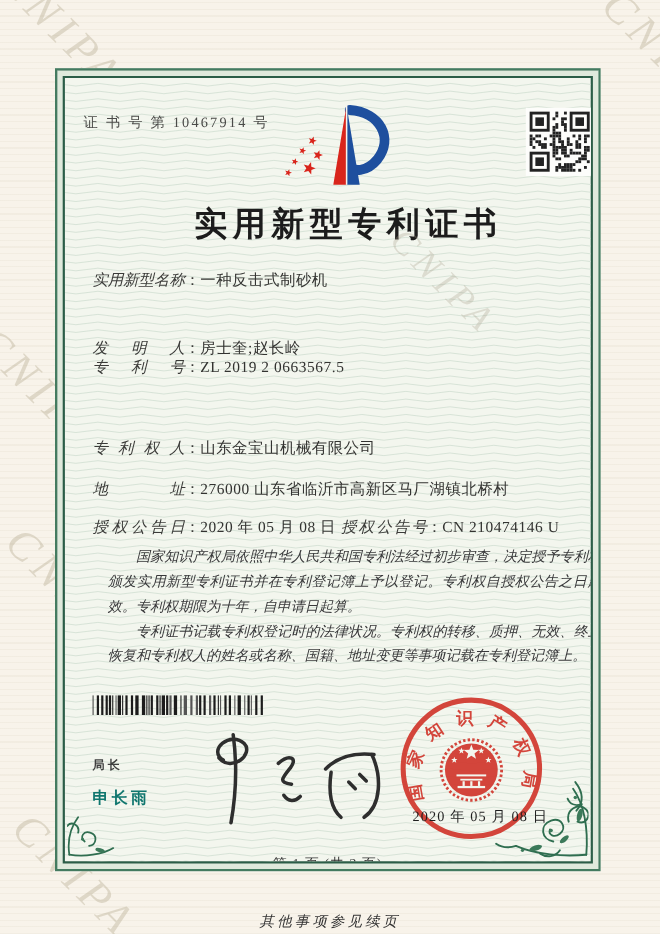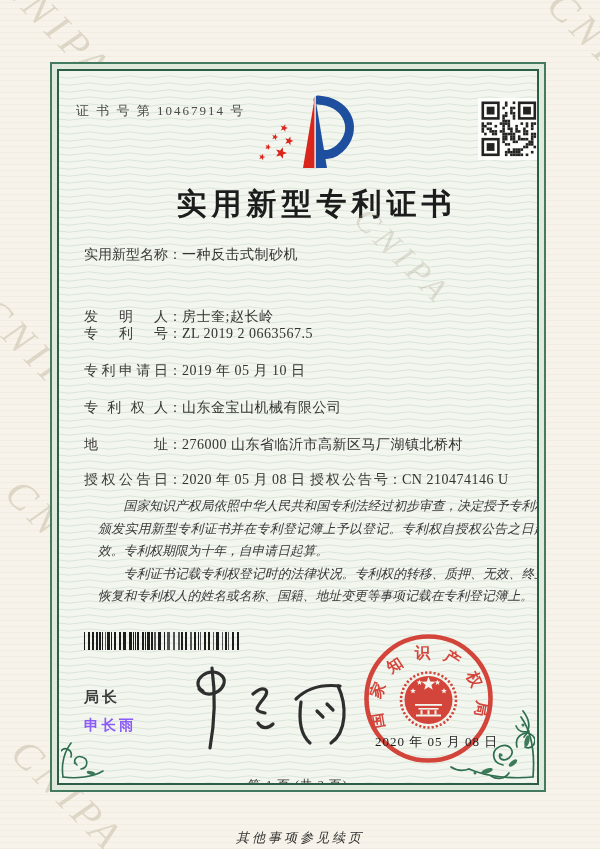--- a/index.html
+++ b/index.html
@@ -43,42 +43,42 @@
   }
   .logo{position:absolute;left:189px;top:23px;z-index:4;}
   .title{
     position:absolute;left:16px;top:113px;width:100%;text-align:center;
     font-size:30px;font-weight:700;letter-spacing:5px;text-indent:5px;color:#1c1c1c;z-index:4;
   }
   .qr{position:absolute;left:419px;top:27px;width:62px;height:62px;background:#fdfdfb;z-index:4;}
   .field-row{position:absolute;left:25px;font-size:14px;z-index:4;white-space:nowrap;}
   .field-row .flabel{
     display:inline-block;width:84px;color:#3b3b39;
-    text-align:justify;text-align-last:justify;vertical-align:top;
+    text-align:justify;text-align-last:justify;vertical-align:top;font-style:italic;
   }
   .field-row .flabel.narrow{width:78px;}
   .field-row .colon{color:#3b3b39;}
   .field-row .fvalue{color:#333331;letter-spacing:.5px;text-align:center;}
   .r0{top:175px;}.r1{top:217px;margin-top:20px;}.r2{top:254px;}.r3{top:291px;}
   .r4{top:328px;}.r5{top:365px;}.r6{top:400px;}.r7{top:400px;left:251px;}
   .body-text{
     position:absolute;left:11px;top:424px;width:462px;z-index:4;
     font-size:12.8px;line-height:22.5px;font-style:italic;color:#38383a;
     text-align:justify;
     margin-left:28px;
   }
   .body-text p{margin:0;text-indent:2em;}
   .barcode{position:absolute;left:25px;top:561px;width:156px;height:19px;z-index:4;}
   .director-title{
     position:absolute;left:25px;top:617px;z-index:4;
-    font-family:"Liberation Sans", sans-serif;font-weight:700;font-size:15px;letter-spacing:3px;color:#3f3f3f;
+    font-family:"Liberation Sans", sans-serif;font-weight:700;font-size:11px;letter-spacing:3px;color:#3f3f3f;
   }
   .director-name{
     position:absolute;left:25px;top:645px;z-index:4;
-    font-family:Liberation Mono, monospace;font-weight:700;font-size:14.5px;letter-spacing:3px;color:#8b5cf6;
+    font-family:Liberation Mono, monospace;font-weight:700;font-size:14.5px;letter-spacing:3px;color:#0f766e;
   }
   .signature{position:absolute;left:98px;top:590px;z-index:5;}
   .seal{position:absolute;left:297px;top:555px;z-index:5;opacity:.95;}
   .seal-date{
     position:absolute;left:316px;top:662px;z-index:6;
     font-size:13px;letter-spacing:1px;color:#1f1f1f;white-space:nowrap;
   }
   .page-ind{
     position:absolute;left:0;top:706px;width:100%;text-align:center;z-index:4;
     font-size:12.5px;letter-spacing:1px;color:#333;
@@ -360,23 +360,20 @@
 
     <div class="field-row r0">
       <span class="flabel">实用新型名称</span><span class="colon">：</span><span class="fvalue">一种反击式制砂机</span>
     </div>
     <div class="field-row r1">
       <span class="flabel">发明人</span><span class="colon">：</span><span class="fvalue">房士奎;赵长岭</span>
     </div>
     <div class="field-row r2">
       <span class="flabel">专利号</span><span class="colon">：</span><span class="fvalue">ZL 2019 2 0663567.5</span>
     </div>
-    <div class="field-row r3">
-      <span class="flabel">专利申请日</span><span class="colon">：</span><span class="fvalue">2019 年 05 月 10 日</span>
-    </div>
     <div class="field-row r4">
       <span class="flabel">专利权人</span><span class="colon">：</span><span class="fvalue">山东金宝山机械有限公司</span>
     </div>
     <div class="field-row r5">
       <span class="flabel">地址</span><span class="colon">：</span><span class="fvalue">276000 山东省临沂市高新区马厂湖镇北桥村</span>
     </div>
     <div class="field-row r6">
       <span class="flabel">授权公告日</span><span class="colon">：</span><span class="fvalue">2020 年 05 月 08 日</span>
     </div>
     <div class="field-row r7">

